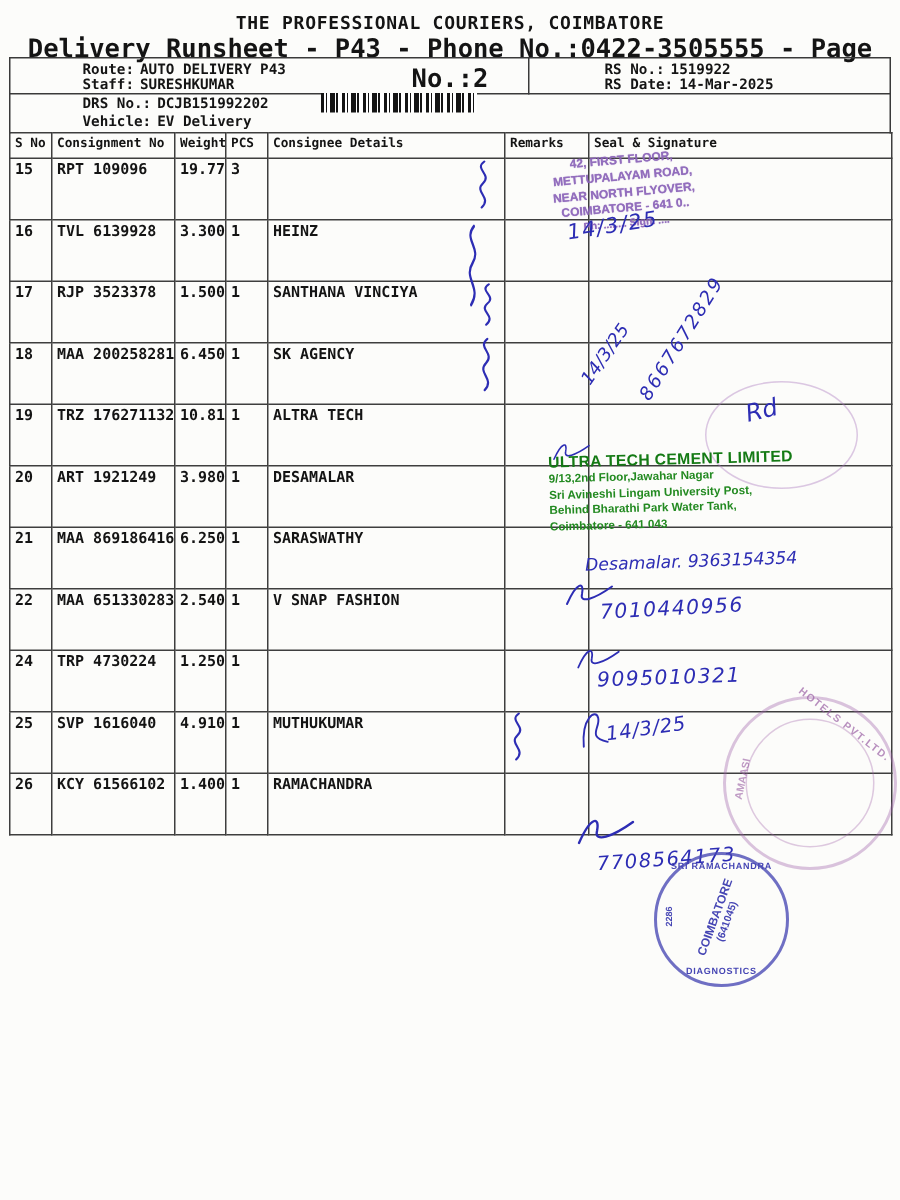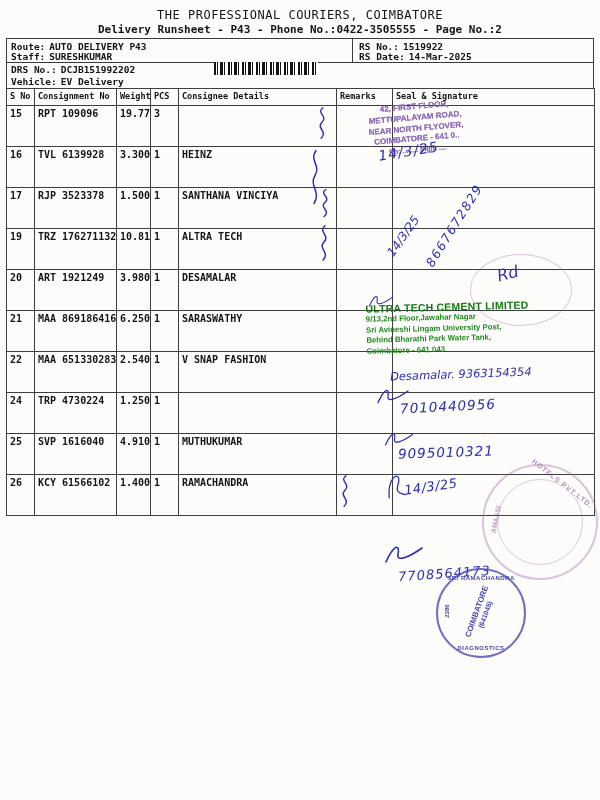--- a/index.html
+++ b/index.html
@@ -1,25 +1,25 @@
 <!DOCTYPE html>
 <html><head>
 <meta charset="utf-8">
 <style>
   html,body{margin:0;padding:0;background:#d8d8d8;}
   .page{position:relative;width:600px;height:800px;margin:0 auto;background:#fcfcfa;
         font-family:"DejaVu Sans Mono",monospace;color:#141414;overflow:hidden;
         box-shadow:0 0 6px rgba(0,0,0,.3);}
   .title{position:absolute;top:8px;left:0;width:100%;text-align:center;
-         font-weight:normal;font-size:12px;letter-spacing:.5px;}
+         font-weight:bold;font-size:12px;letter-spacing:.5px;}
   .subtitle{position:absolute;top:23px;left:0;width:100%;text-align:center;
-            font-weight:bold;font-size:11px;}
+            font-weight:bold;font-size:17px;}
   .box-line{position:absolute;background:#3a3a3a;}
   .info-line{position:absolute;font-size:9.5px;font-weight:bold;white-space:nowrap;}
-  .info-line .lb{margin-right:4px;}
+  .info-line .lb{margin-right:4px;margin-left:44px;}
   .barcode{position:absolute;left:214px;top:62px;width:104px;height:13px;
      background:repeating-linear-gradient(90deg,#141414 0 2px,#fff 2px 3px,#141414 3px 4px,
        #fff 4px 6px,#141414 6px 9px,#fff 9px 10px,#141414 10px 11px,#fff 11px 14px);}
   table.runsheet{position:absolute;left:6px;top:88px;width:588px;border-collapse:collapse;
         table-layout:fixed;}
   table.runsheet th,table.runsheet td{border:1px solid #3e3e3e;vertical-align:top;
         padding:2px 3px;overflow:hidden;white-space:nowrap;}
   table.runsheet th{font-size:8.5px;font-weight:bold;text-align:left;height:12px;}
   table.runsheet td{font-size:10px;font-weight:bold;height:36px;}
   col.c1{width:28px}col.c2{width:82px}col.c3{width:34px}col.c4{width:28px}
@@ -154,20 +154,29 @@
         <tr>
       <td>17</td>
       <td>RJP 3523378</td>
       <td>1.500</td>
       <td>1</td>
       <td>SANTHANA VINCIYA</td>
       <td></td>
       <td></td>
     </tr>
         <tr>
+      <td>18</td>
+      <td>MAA 200258281</td>
+      <td>6.450</td>
+      <td>1</td>
+      <td>SK AGENCY</td>
+      <td></td>
+      <td></td>
+    </tr>
+        <tr>
       <td>19</td>
       <td>TRZ 176271132</td>
       <td>10.810</td>
       <td>1</td>
       <td>ALTRA TECH</td>
       <td></td>
       <td></td>
     </tr>
         <tr>
       <td>20</td>

